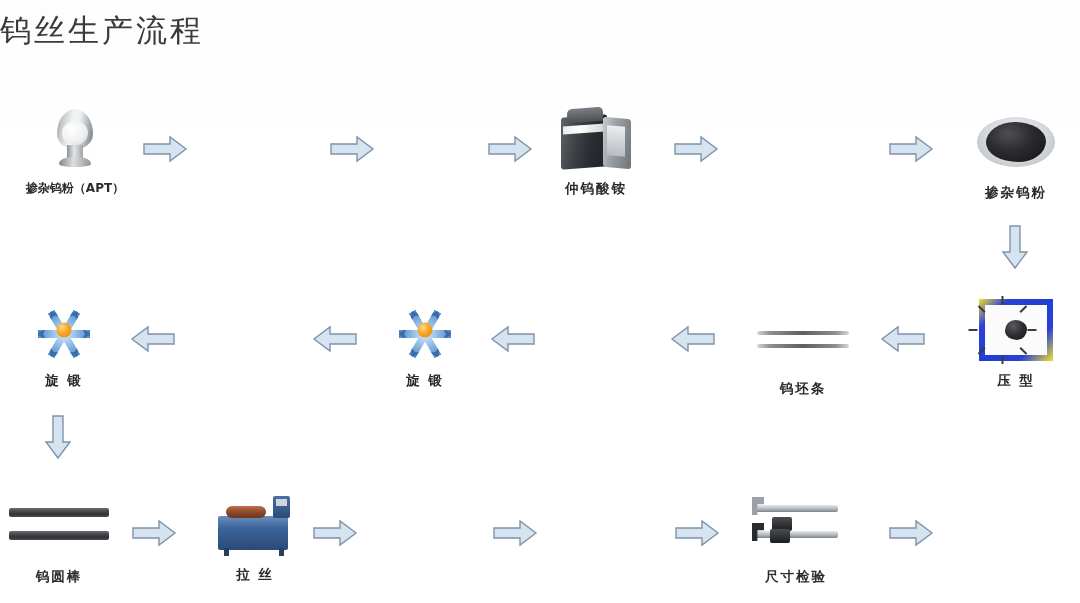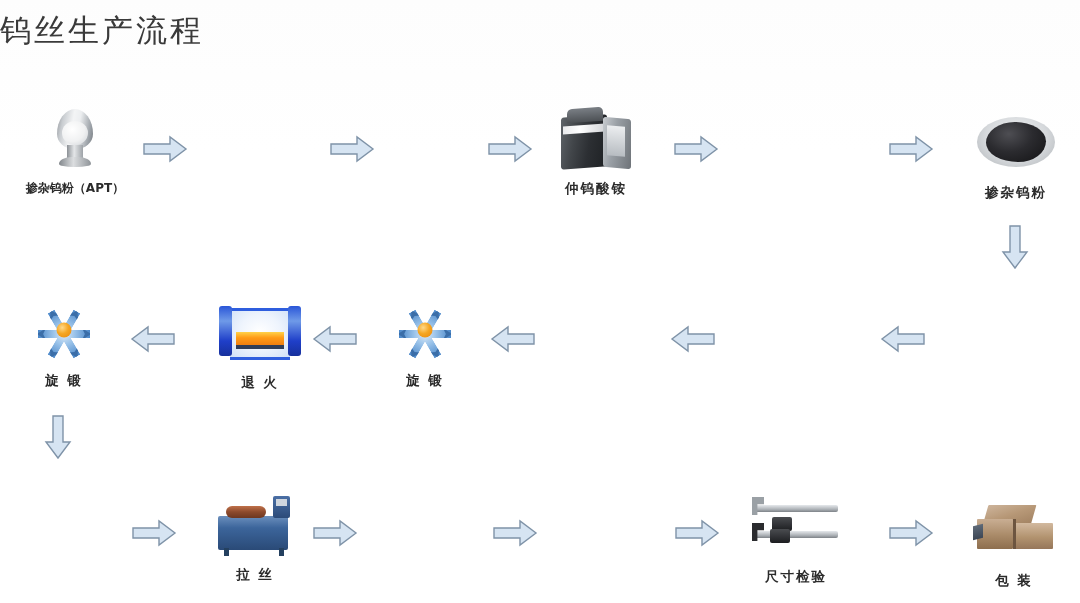--- a/index.html
+++ b/index.html
@@ -519,27 +519,54 @@
     </div>
     <div class="caption">掺杂钨粉</div>
   </div>
 
   <div class="varrow" style="left:1000px; top:224px;">
     <svg viewBox="0 0 30 46">
         <path d="M10 2 L20 2 L20 28 L27 28 L15 44 L3 28 L10 28 Z" fill="#d6e4f2" stroke="#7f93a8" stroke-width="1.4"></path>
       </svg>
   </div>
 
+  <div class="node" style="left:957px; top:292px;">
+    <div class="art">
+      <div class="ic-press">
+          <div class="in">
+        <div class="ball"></div>
+        <div class="tick" style="transform:translate(-50%,-50%) rotate(0deg) translateX(16px);"></div>
+        <div class="tick" style="transform:translate(-50%,-50%) rotate(45deg) translateX(16px);"></div>
+        <div class="tick" style="transform:translate(-50%,-50%) rotate(90deg) translateX(16px);"></div>
+        <div class="tick" style="transform:translate(-50%,-50%) rotate(135deg) translateX(16px);"></div>
+        <div class="tick" style="transform:translate(-50%,-50%) rotate(180deg) translateX(16px);"></div>
+        <div class="tick" style="transform:translate(-50%,-50%) rotate(225deg) translateX(16px);"></div>
+        <div class="tick" style="transform:translate(-50%,-50%) rotate(270deg) translateX(16px);"></div>
+        <div class="tick" style="transform:translate(-50%,-50%) rotate(315deg) translateX(16px);"></div>
+      </div>
+        </div>
+    </div>
+    <div class="caption">压 型</div>
+  </div>
 
   <div class="arrow" style="left:880px; top:324px;">
     <svg viewBox="0 0 46 30">
         <path d="M44 10 L18 10 L18 3 L2 15 L18 27 L18 20 L44 20 Z" fill="#d6e4f2" stroke="#7f93a8" stroke-width="1.4"></path>
       </svg>
   </div>
 
+  <div class="node" style="left:744px; top:300px;">
+    <div class="art">
+      <div class="ic-billet">
+          <div class="bar b1"></div>
+          <div class="bar b2"></div>
+        </div>
+    </div>
+    <div class="caption">钨坯条</div>
+  </div>
 
   <div class="arrow" style="left:670px; top:324px;">
     <svg viewBox="0 0 46 30">
         <path d="M44 10 L18 10 L18 3 L2 15 L18 27 L18 20 L44 20 Z" fill="#d6e4f2" stroke="#7f93a8" stroke-width="1.4"></path>
       </svg>
   </div>
 
 
   <div class="arrow" style="left:490px; top:324px;">
     <svg viewBox="0 0 46 30">
@@ -561,32 +588,20 @@
     </div>
     <div class="caption">旋 锻</div>
   </div>
 
   <div class="arrow" style="left:312px; top:324px;">
     <svg viewBox="0 0 46 30">
         <path d="M44 10 L18 10 L18 3 L2 15 L18 27 L18 20 L44 20 Z" fill="#d6e4f2" stroke="#7f93a8" stroke-width="1.4"></path>
       </svg>
   </div>
 
-  <div class="node" style="left:201px; top:294px;">
-    <div class="art">
-      <div class="ic-anneal">
-        <div class="mid"></div>
-        <div class="cap l"></div>
-          <div class="cap r"></div>
-        <div class="slab"></div>
-          <div class="slab2"></div>
-      </div>
-    </div>
-    <div class="caption">退 火</div>
-  </div>
 
   <div class="arrow" style="left:130px; top:324px;">
     <svg viewBox="0 0 46 30">
         <path d="M44 10 L18 10 L18 3 L2 15 L18 27 L18 20 L44 20 Z" fill="#d6e4f2" stroke="#7f93a8" stroke-width="1.4"></path>
       </svg>
   </div>
 
   <div class="node" style="left:5px; top:292px;">
     <div class="art">
       <div class="ic-swage">
@@ -601,20 +616,29 @@
     </div>
     <div class="caption">旋 锻</div>
   </div>
 
   <div class="varrow" style="left:43px; top:414px;">
     <svg viewBox="0 0 30 46">
         <path d="M10 2 L20 2 L20 28 L27 28 L15 44 L3 28 L10 28 Z" fill="#d6e4f2" stroke="#7f93a8" stroke-width="1.4"></path>
       </svg>
   </div>
 
+  <div class="node" style="left:0px; top:488px;">
+    <div class="art">
+      <div class="ic-rod">
+          <div class="bar b1"></div>
+          <div class="bar b2"></div>
+        </div>
+    </div>
+    <div class="caption">钨圆棒</div>
+  </div>
 
   <div class="arrow" style="left:131px; top:518px;">
     <svg viewBox="0 0 46 30">
         <path d="M2 10 L28 10 L28 3 L44 15 L28 27 L28 20 L2 20 Z" fill="#d6e4f2" stroke="#7f93a8" stroke-width="1.4"></path>
       </svg>
   </div>
 
   <div class="node" style="left:196px; top:486px;">
     <div class="art">
       <div class="ic-draw">
@@ -661,26 +685,14 @@
     </div>
     <div class="caption">尺寸检验</div>
   </div>
 
   <div class="arrow" style="left:888px; top:518px;">
     <svg viewBox="0 0 46 30">
         <path d="M2 10 L28 10 L28 3 L44 15 L28 27 L28 20 L2 20 Z" fill="#d6e4f2" stroke="#7f93a8" stroke-width="1.4"></path>
       </svg>
   </div>
 
-  <div class="node" style="left:955px; top:492px;">
-    <div class="art">
-      <div class="ic-pack">
-        <div class="bx back"></div>
-        <div class="bx left"></div>
-        <div class="bx right"></div>
-        <div class="seam"></div>
-        <div class="tab"></div>
-      </div>
-    </div>
-    <div class="caption">包 装</div>
-  </div>
 
 </div>
 
 </body></html>

